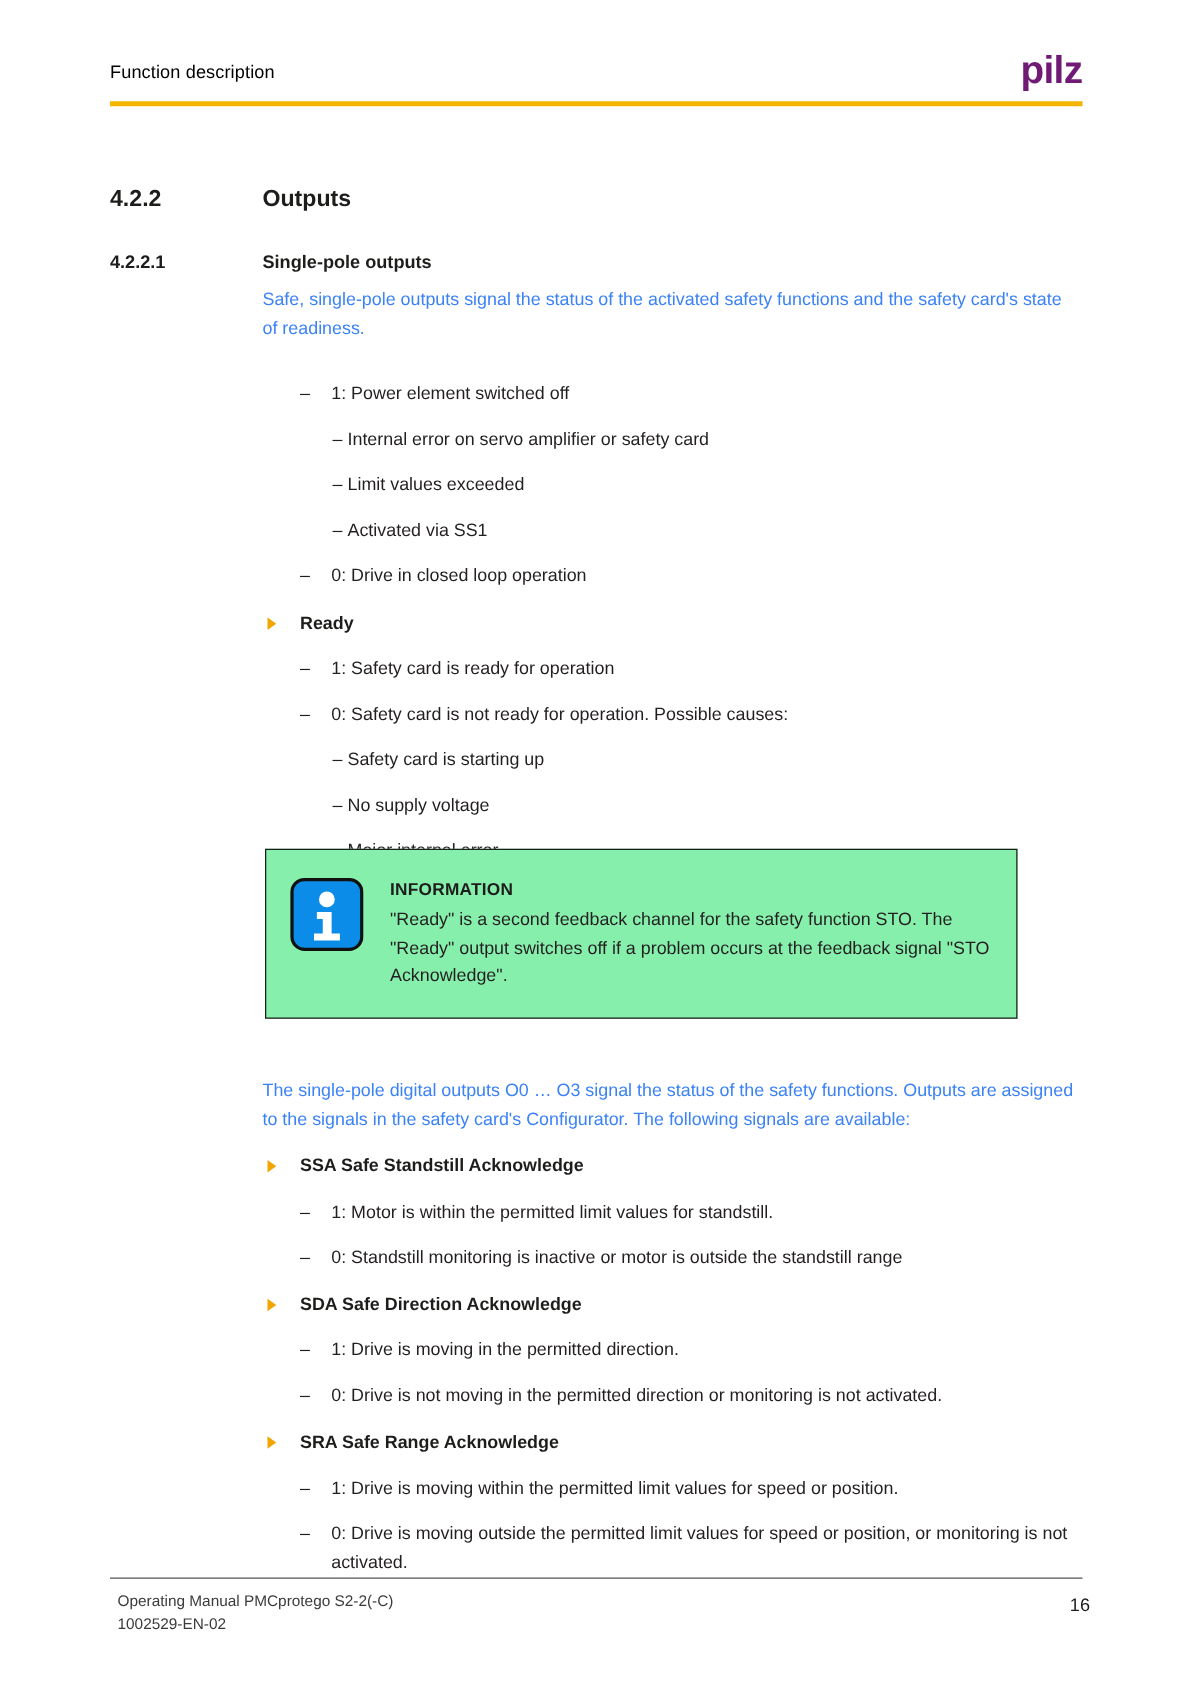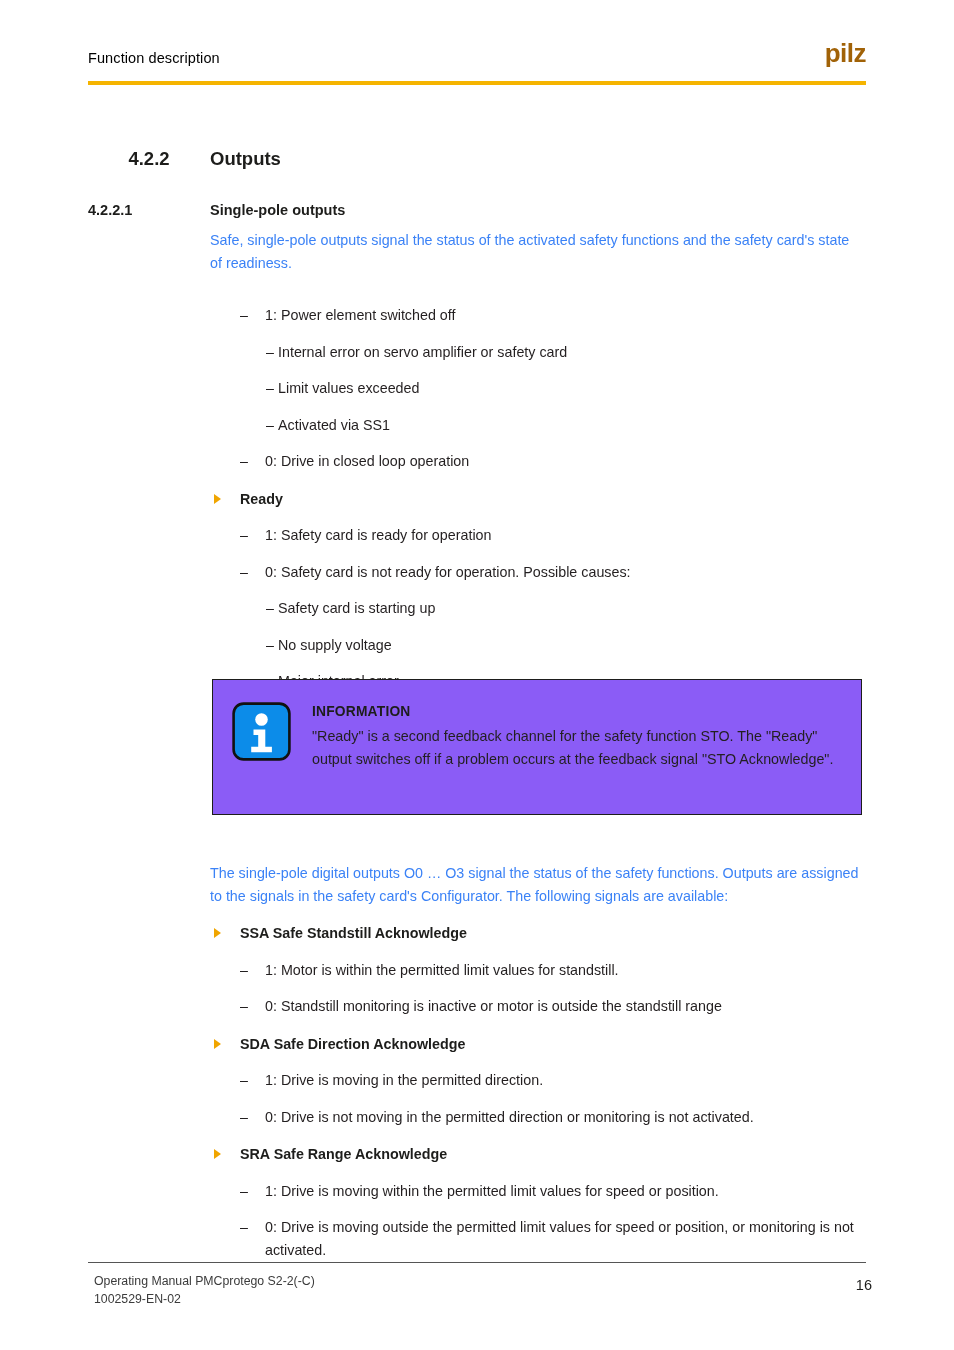--- a/index.html
+++ b/index.html
@@ -37,23 +37,23 @@
     left: 0;
     top: 0;
     font-size: 14.5px;
     color: #000000;
     letter-spacing: 0.1px;
   }
   .logo {
     position: absolute;
     right: 0;
     top: -10px;
-    font-size: 26px;
-    font-weight: 700;
-    color: #a16207;
+    font-size: 31px;
+    font-weight: 700;
+    color: #701a75;
     letter-spacing: -0.5px;
     line-height: 1;
   }
   .header-rule {
     position: absolute;
     left: 88px;
     top: 81px;
     width: 778px;
     height: 4px;
     background: #f5b400;
@@ -62,21 +62,21 @@
   
   .h2 {
     position: absolute;
     left: 88px;
     top: 148px;
     width: 780px;
     font-size: 18.5px;
     font-weight: 700;
     color: #1d1d1b;
   }
-  .h2 .num { display: inline-block; width: 122px; text-align: center; }
+  .h2 .num { display: inline-block; width: 122px; }
 
   .h3 {
     position: absolute;
     left: 88px;
     top: 202px;
     width: 780px;
     font-size: 14.5px;
     font-weight: 700;
     color: #1d1d1b;
   }
@@ -149,25 +149,25 @@
     top: 0;
     font-size: 14.3px;
     color: #231f20;
   }
 
   
   .infobox {
     position: absolute;
     left: 212px;
     top: 679px;
-    width: 650px;
+    width: 602px;
     height: 136px;
     border: 1.3px solid #1d1d1b;
     box-sizing: border-box;
-    background: #8b5cf6;
+    background: #86efac;
   }
   .info-icon {
     position: absolute;
     left: 19px;
     top: 22px;
     width: 59px;
     height: 59px;
   }
   .info-body {
     position: absolute;

